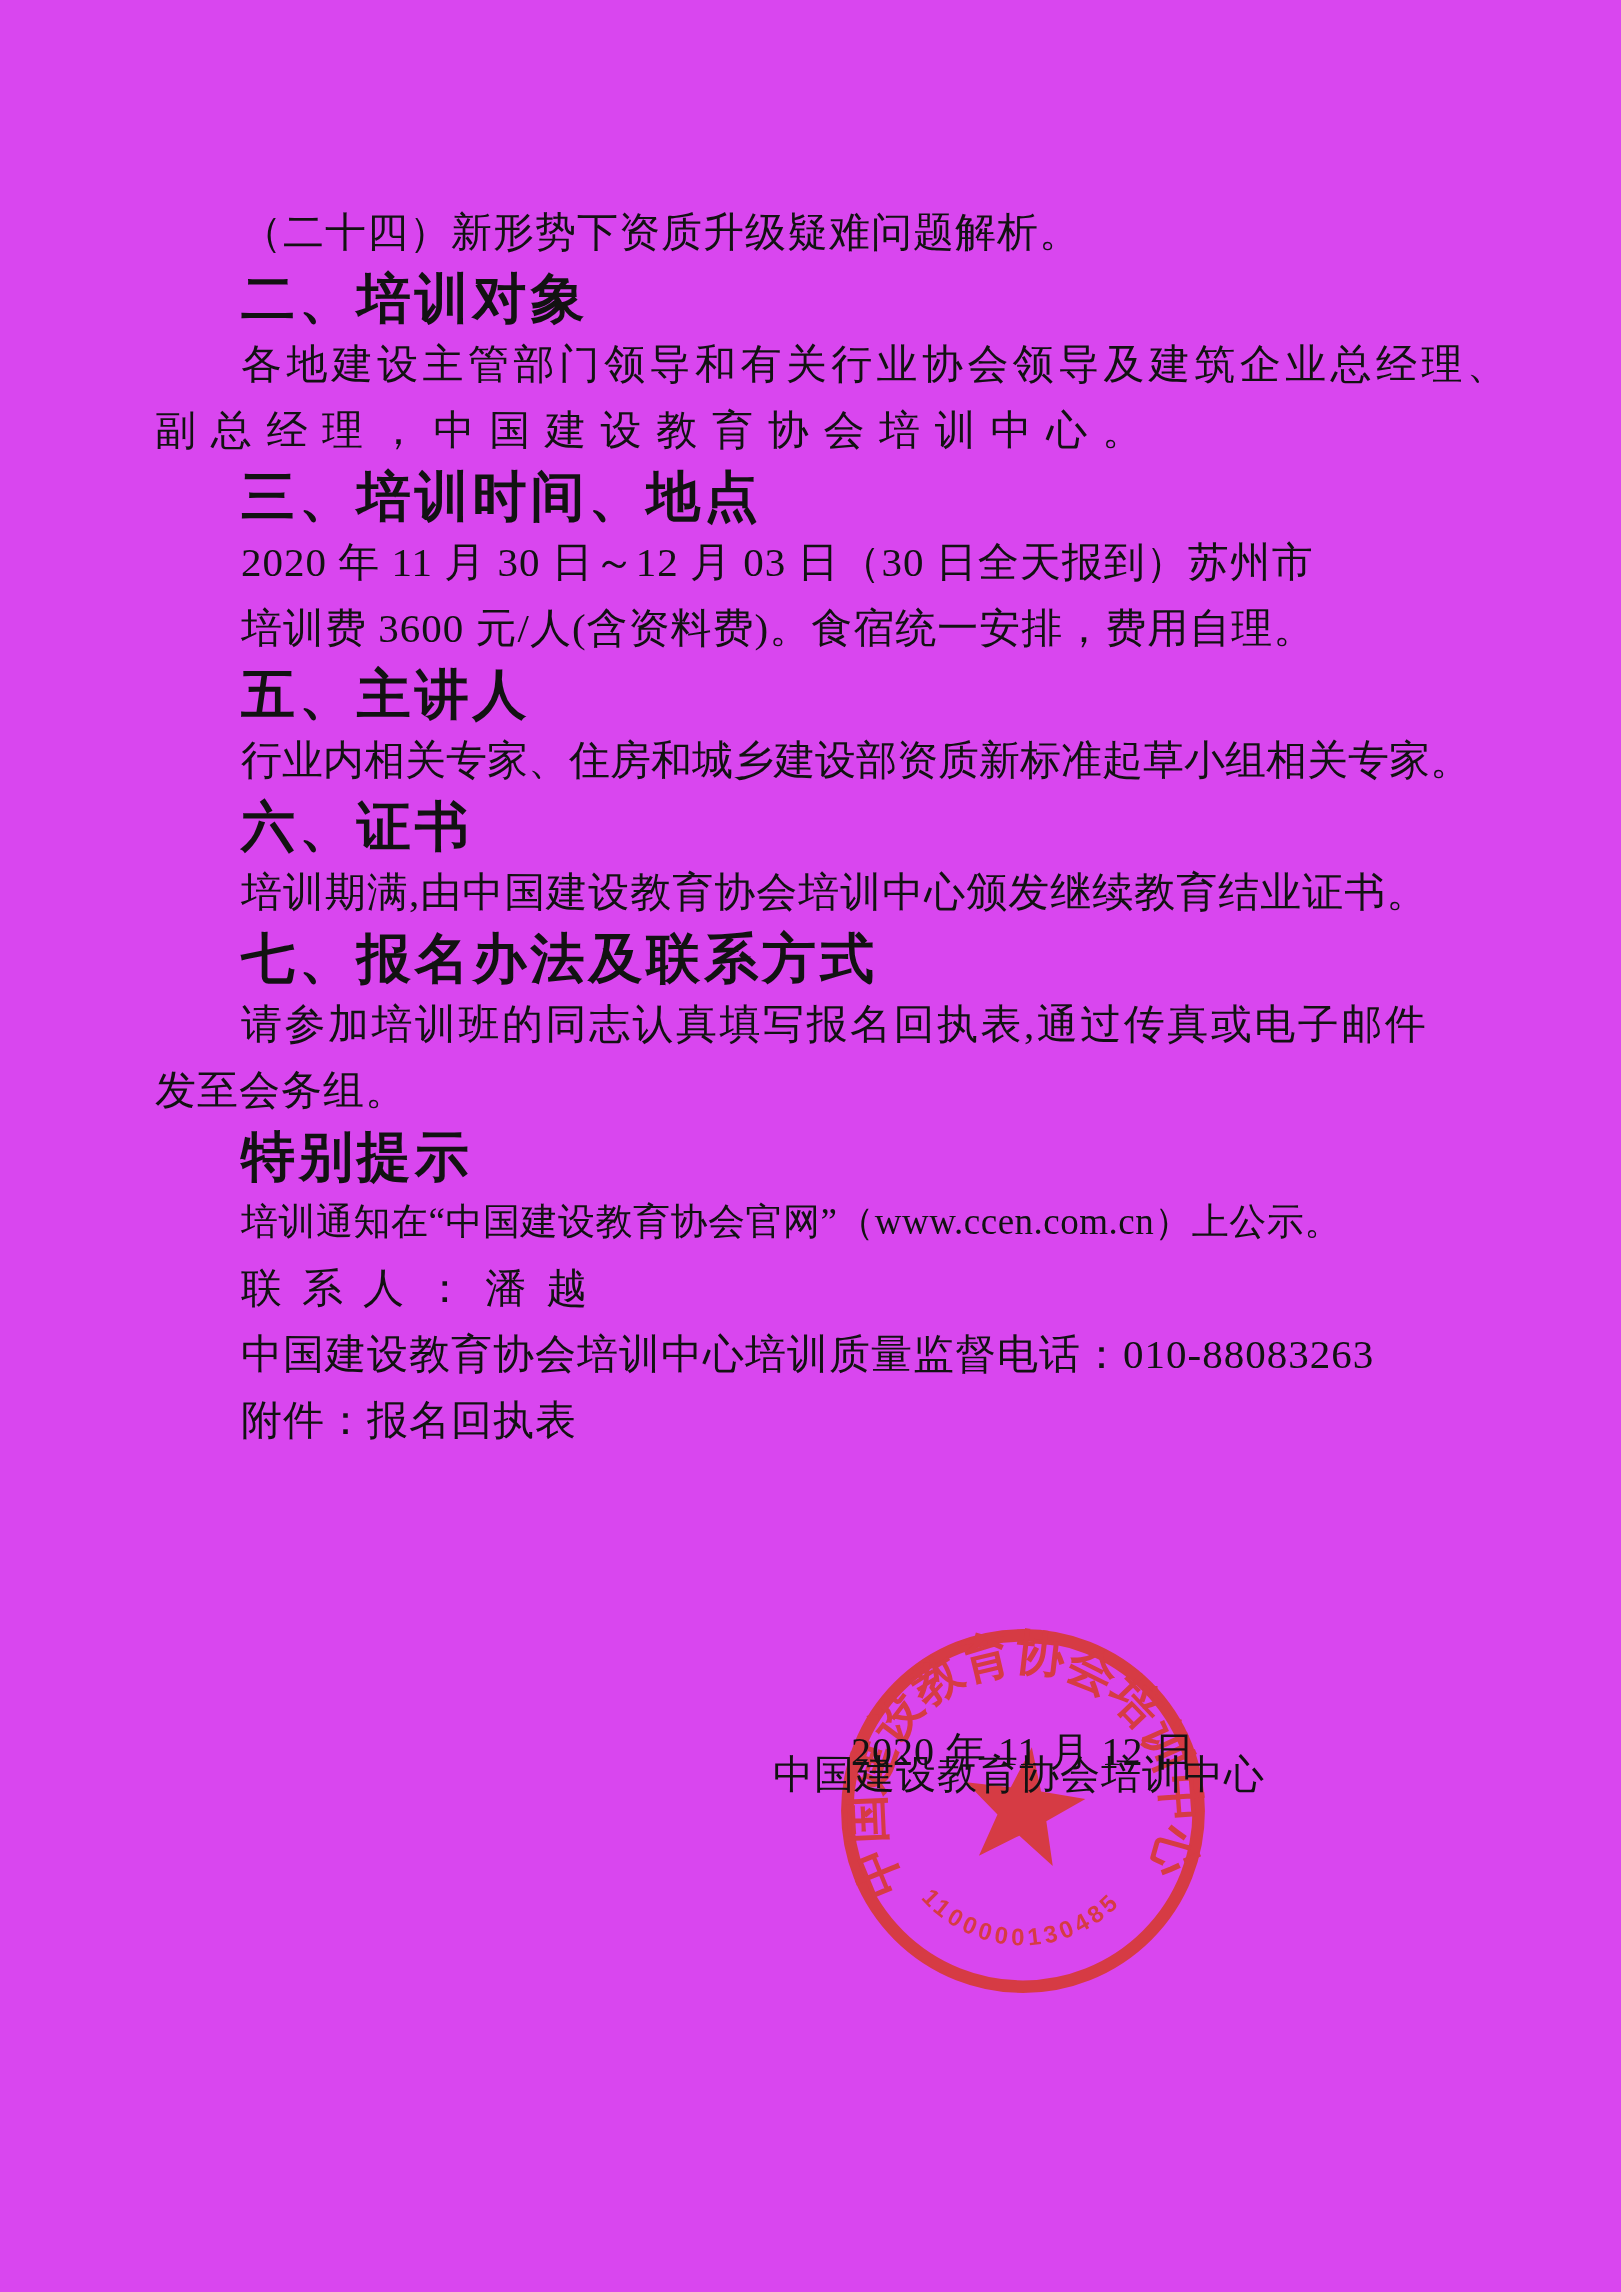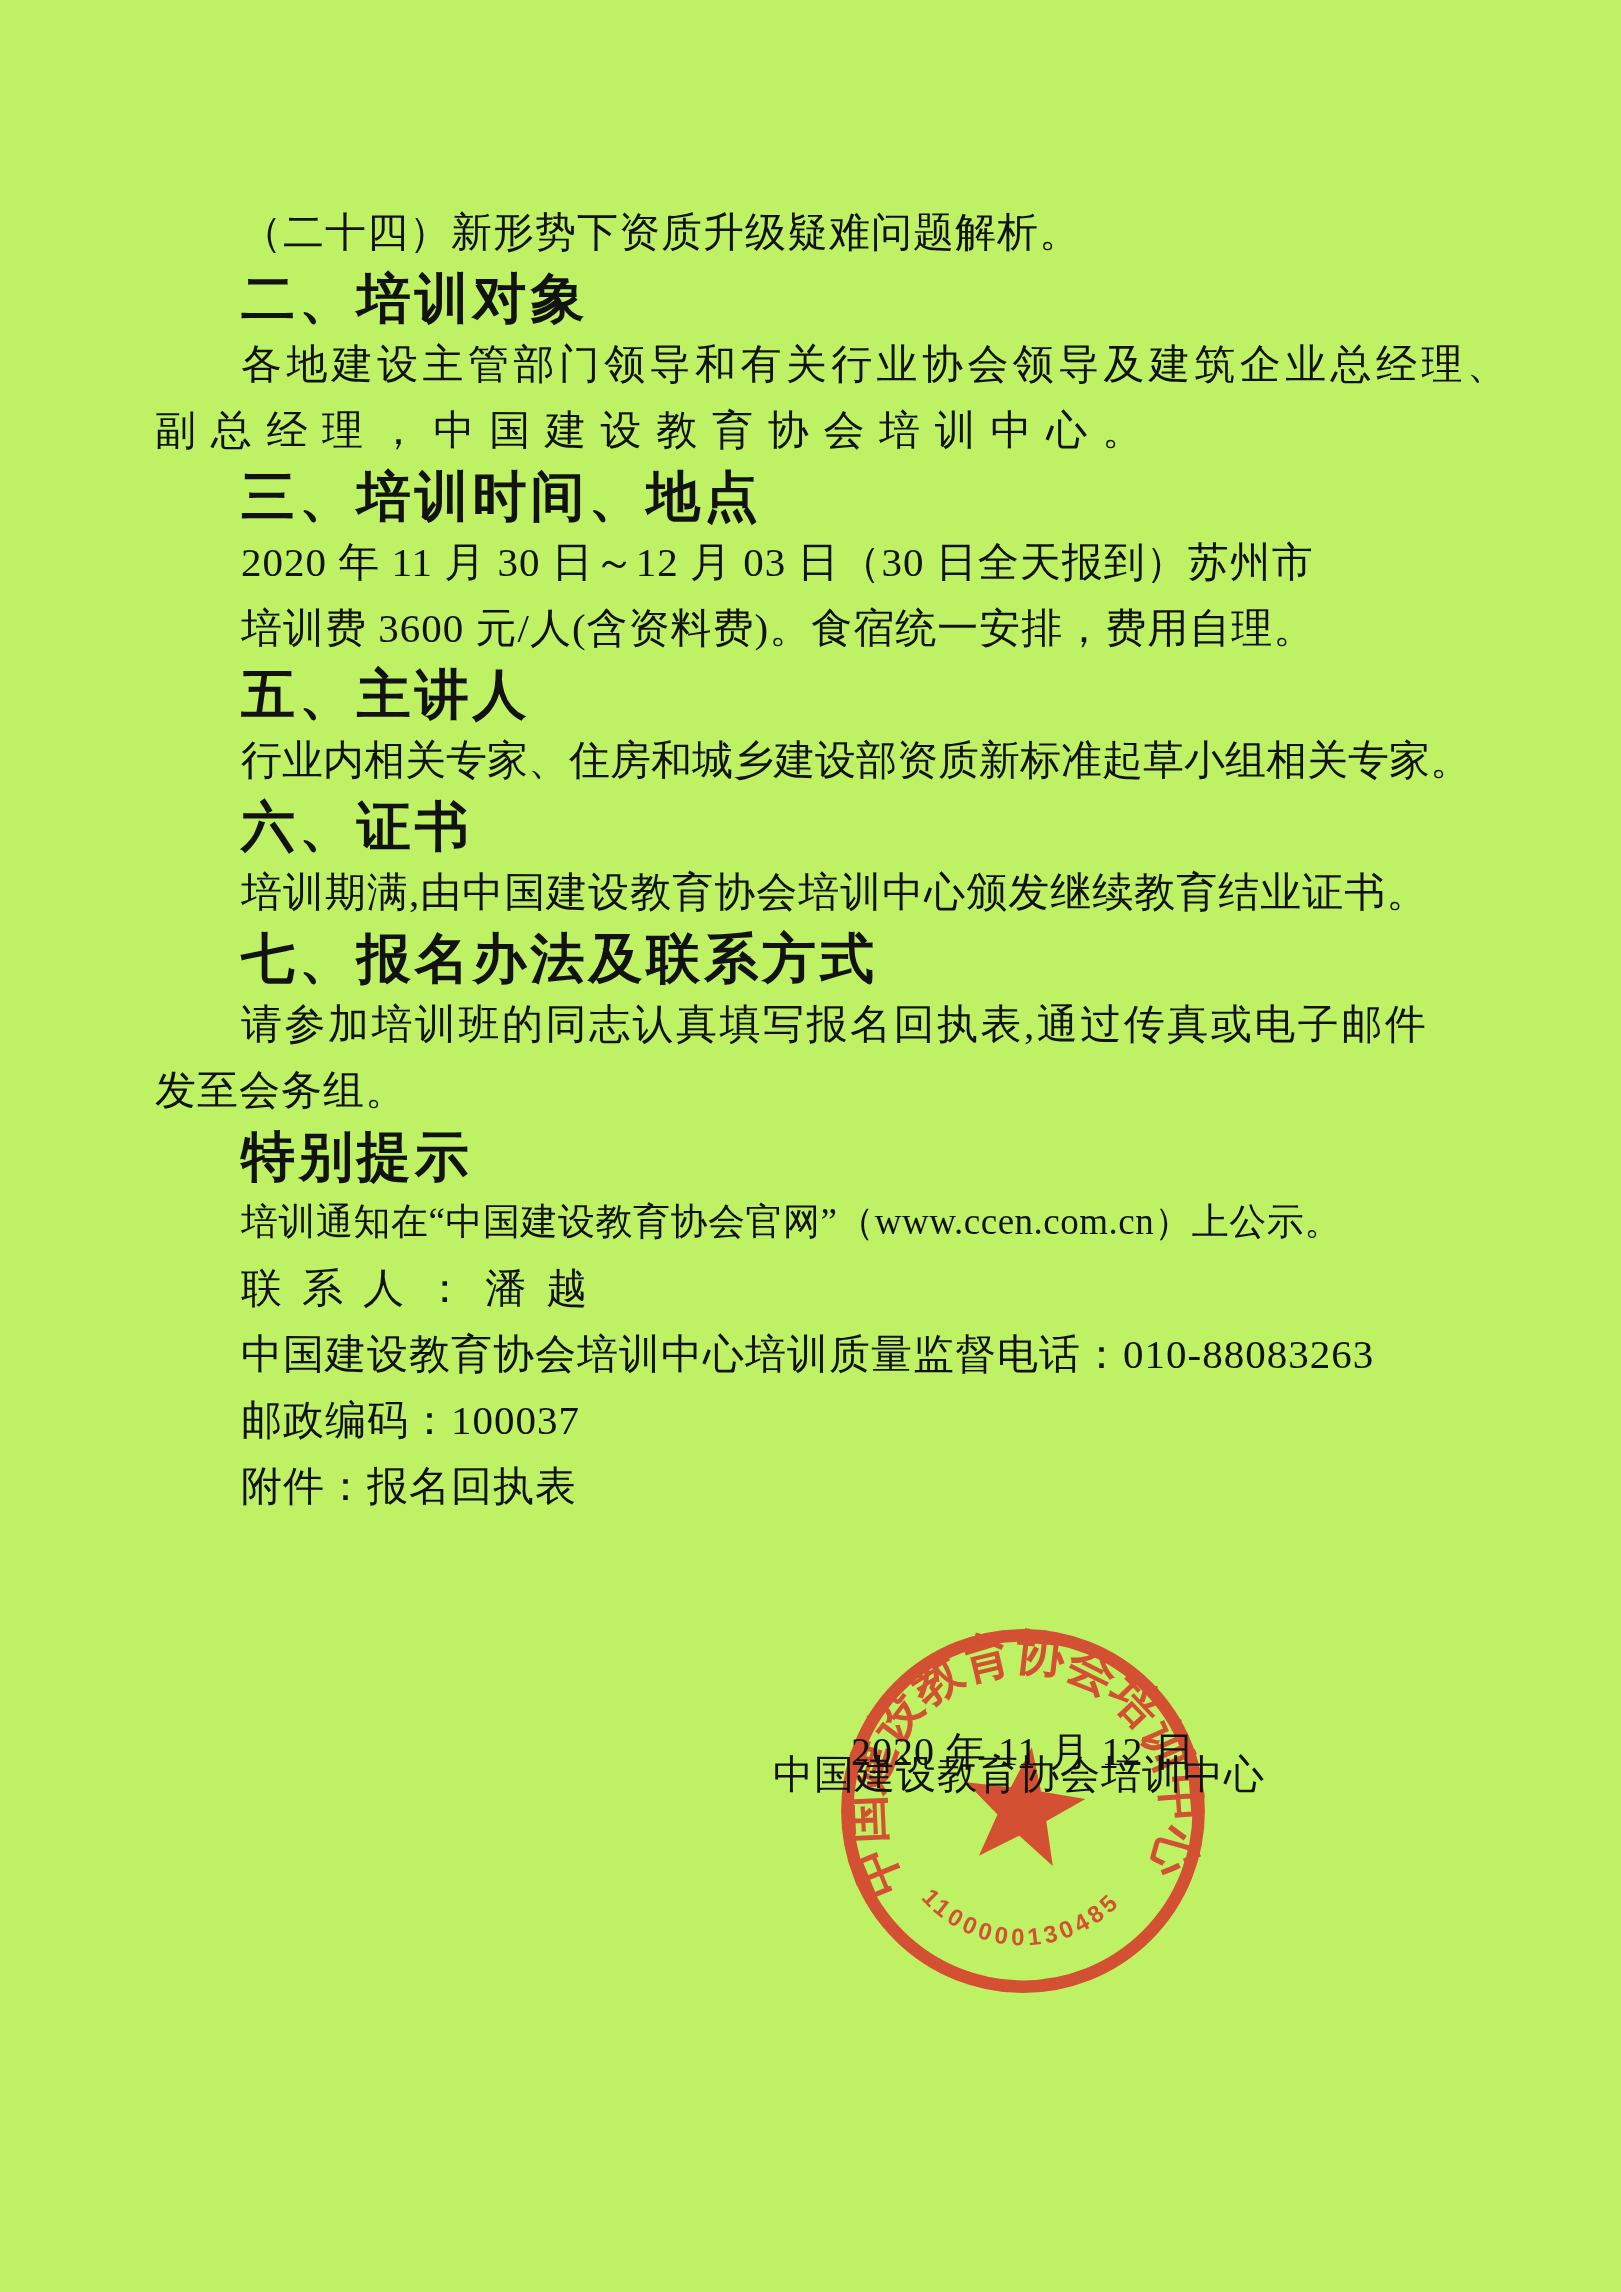--- a/index.html
+++ b/index.html
@@ -1,19 +1,19 @@
 <!DOCTYPE html>
 <html><head>
 <meta charset="utf-8">
 <style>
   html,body{margin:0;padding:0;background:#888;}
   .page{
     position:relative;
     width:1621px;height:2293px;
-    background:#bef264;
+    background:#d946ef;
     overflow:hidden;
     font-family:"Liberation Serif", serif;
     color:#121212;
   }
   .textcol{
     position:absolute;
     left:155px;top:199px;
     width:1313px;
   }
   .line{
@@ -69,21 +69,20 @@
     <div class="line indent" style="letter-spacing:0px;">行业内相关专家、住房和城乡建设部资质新标准起草小组相关专家。</div>
     <div class="line indent heading">六、证书</div>
     <div class="line indent">培训期满,由中国建设教育协会培训中心颁发继续教育结业证书。</div>
     <div class="line indent heading">七、报名办法及联系方式</div>
     <div class="line indent spread3">请参加培训班的同志认真填写报名回执表,通过传真或电子邮件</div>
     <div class="line">发至会务组。</div>
     <div class="line indent heading">特别提示</div>
     <div class="line indent small">培训通知在“中国建设教育协会官网”（www.ccen.com.cn）上公示。</div>
     <div class="line indent spread4">联 系 人 ： 潘 越</div>
     <div class="line indent">中国建设教育协会培训中心培训质量监督电话：010-88083263</div>
-    <div class="line indent">邮政编码：100037</div>
     <div class="line indent">附件：报名回执表</div>
   </div>
 
   <div class="sig sig-org">中国建设教育协会培训中心</div>
   <div class="sig sig-date">2020 年 11 月 12 日</div>
 
   <svg class="seal" viewBox="0 0 400 400" xmlns="http://www.w3.org/2000/svg">
     <defs>
       <path id="arcTitle" d="M 79.6,284.4 A 147,147 0 1,1 320.4,284.4" fill="none"></path>
       <path id="arcCode" d="M 89.7,286.2 A 140,140 0 0,0 310.3,286.2" fill="none"></path>

